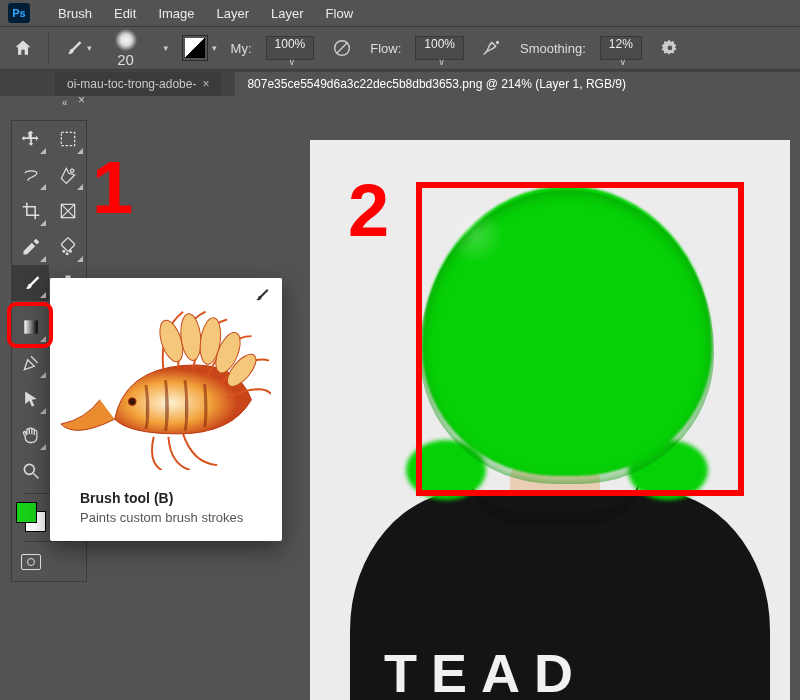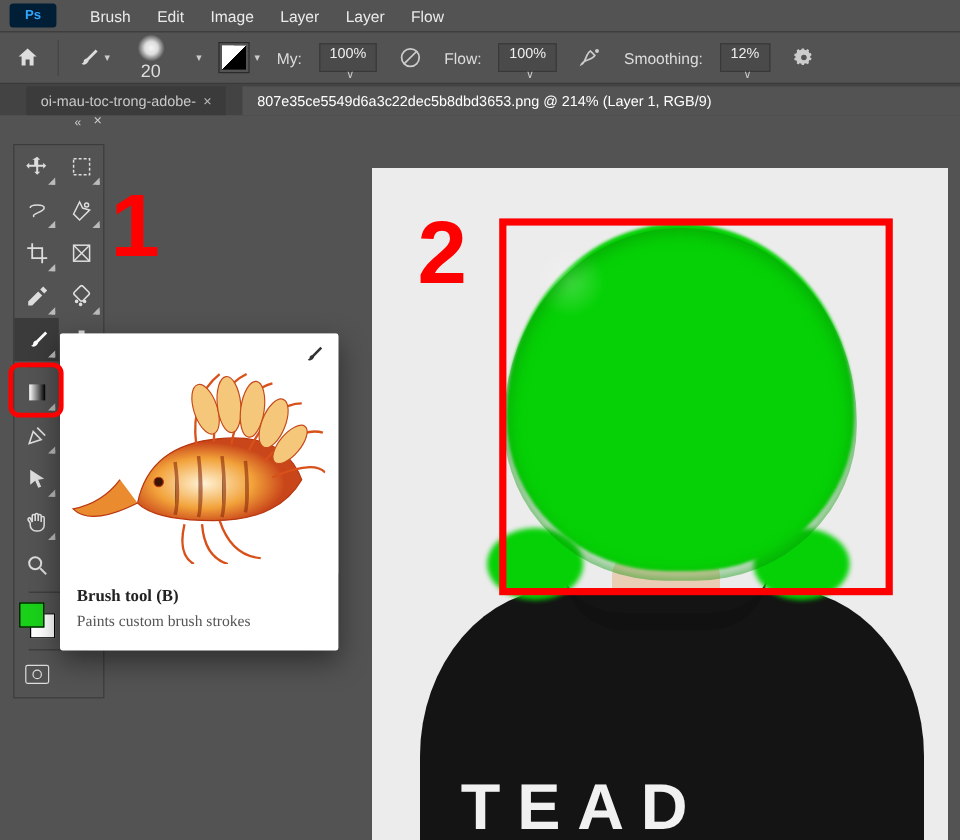--- a/index.html
+++ b/index.html
@@ -10,21 +10,21 @@
     font-size: 12px; color: #e8e8e8;
     overflow: hidden; position: relative;
   }
 
   
   .titlebar {
     height: 26px; background: #535353;
     display: flex; align-items: center; padding: 0 8px; gap: 10px;
   }
   .ps-badge {
-    width: 39px; height: 20px; background: #001e36; color: #31a8ff;
+    width: 22px; height: 20px; background: #001e36; color: #31a8ff;
     font-weight: 700; font-size: 11px; display: flex;
     align-items: center; justify-content: center; border-radius: 3px;
   }
   .menu { display: flex; gap: 22px; margin-left: 18px; }
   .menu span { color: #eaeaea; font-size: 13px; }
 
   
   .optbar {
     height: 44px; background: #535353; border-top: 1px solid #3a3a3a;
     border-bottom: 1px solid #3a3a3a;
@@ -64,21 +64,21 @@
     font-size: 12px; color: #eee; flex-direction: column;
   }
   .iconbox {
     width: 28px; height: 26px; display: flex; align-items: center;
     justify-content: center;
   }
 
   
   .doctabs {
     height: 26px; background: #434343;
-    display: flex; align-items: flex-end; padding-left: 22px;
+    display: flex; align-items: flex-end; padding-left: 55px;
   }
   .tab {
     height: 24px; padding: 0 12px; display: flex; align-items: center;
     font-size: 12px; color: #e0e0e0; max-width: 260px; overflow: hidden;
     white-space: nowrap;
   }
   .tab.inactive { background: #3b3b3b; color: #c9c9c9; position: relative; }
   .tab.inactive .x { margin-left: 6px; color: #bbb; }
   .tab.active { background: #535353; color: #fff; margin-left: 14px; flex: 1; max-width: none; }
 
@@ -135,21 +135,21 @@
     width: 232px; background: #fff; color: #2c2c2c;
     border-radius: 2px; box-shadow: 0 8px 24px rgba(0,0,0,0.45);
     z-index: 55; overflow: hidden;
   }
   .tooltip .imgzone {
     height: 200px; position: relative; background: #fff;
   }
   .tooltip .tip-brush {
     position: absolute; right: 12px; top: 8px;
   }
-  .tooltip .txt { padding: 12px 14px 16px; font-family: Liberation Serif, serif; }
+  .tooltip .txt { padding: 12px 30px 16px; }
   .tooltip .tt-title { font-size: 14px; font-weight: 600; color: #222; }
   .tooltip .tt-desc  { font-size: 13px; color: #555; margin-top: 4px; }
 
   
   .fish {
     position: absolute; left: 6px; top: 22px; width: 215px; height: 170px;
   }
 
   
   .canvas {

